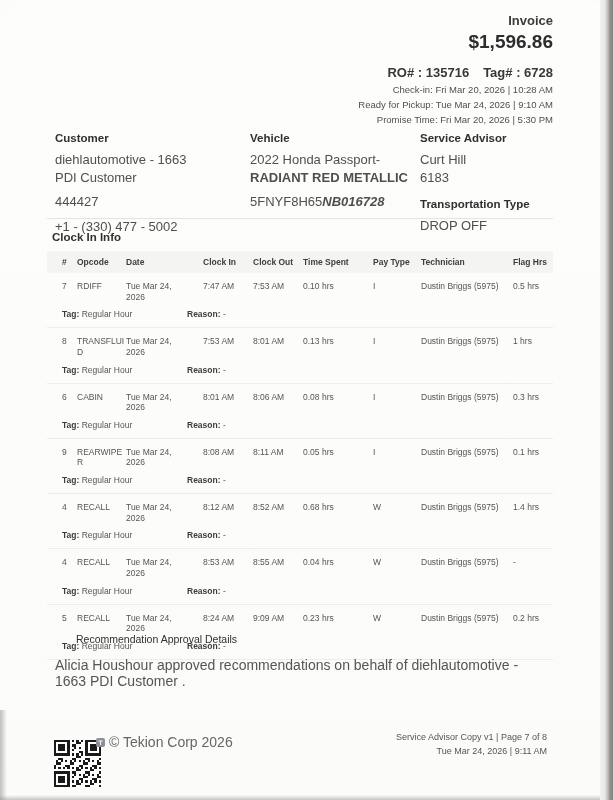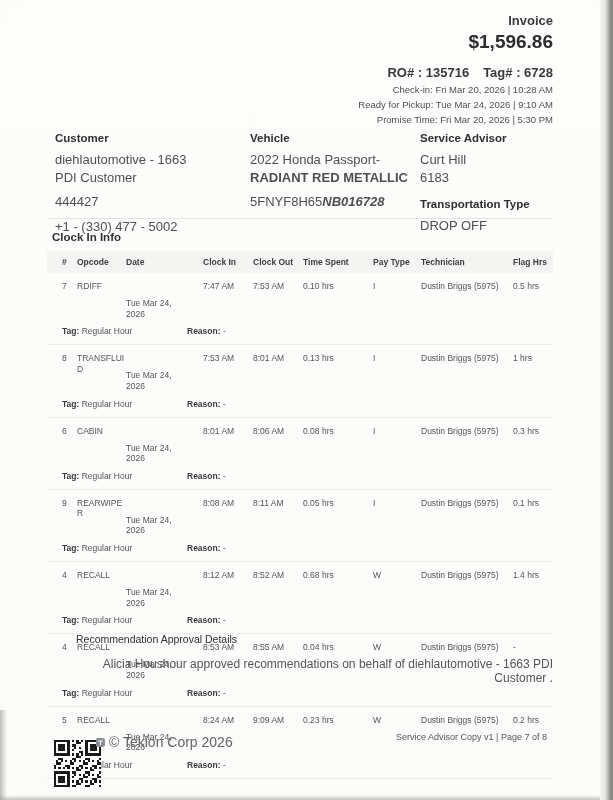--- a/index.html
+++ b/index.html
@@ -40,30 +40,30 @@
 
   .section-divider{position:absolute;top:218px;left:47px;right:60px;height:1px;background:#e4e4e3;}
 
   
   .clock-section{position:absolute;top:231px;left:47px;right:60px;}
   .clock-title{font-size:11.5px;font-weight:bold;color:#303030;margin-bottom:8px;padding-left:5px;}
   .tgrid{display:grid;grid-template-columns:15px 49px 77px 50px 50px 70px 48px 92px 40px;}
   .table-header{background:#f4f4f3;padding:6px 0 6px 15px;font-size:8.5px;font-weight:bold;color:#3e3e3e;}
   .row-main{padding:8px 0 1px 15px;font-size:8.5px;color:#555;line-height:1.25;}
   .opcode-wrap{width:48px;word-break:break-all;}
-  .date-wrap{width:55px;margin-top:17px;}
+  .date-wrap{width:55px;}
   .row-tags{position:relative;padding:6px 0 8px 15px;font-size:8.5px;color:#555;}
   .reason-cell{position:absolute;left:140px;top:6px;}
   .lbl{font-weight:bold;color:#3d3d3d;}
   .row-block{border-bottom:1px solid #ededec;}
 
   
   .recommendation{position:absolute;top:633px;left:55px;right:60px;}
   .rec-heading{font-size:10.5px;font-weight:normal;color:#2f2f2f;padding-left:21px;}
-  .rec-text{margin-top:12px;font-size:12px;color:#555;text-align:right;}
+  .rec-text{margin-top:12px;font-size:14px;color:#555;}
 
   
   .qr{position:absolute;left:54px;top:740px;width:47px;height:47px;}
   .tekion-line{position:absolute;left:96px;top:734px;font-size:14px;color:#666;display:flex;align-items:center;gap:4px;}
   .tekion-logo{width:9px;height:9px;display:inline-block;}
   .footer-right{position:absolute;right:66px;top:731px;text-align:right;font-size:9px;color:#555;line-height:1.55;}
 </style>
 </head>
 <body>
 
@@ -370,18 +370,19 @@
   <div class="tekion-line">
     <svg class="tekion-logo" viewBox="0 0 9 9">
       <rect x="0" y="0" width="9" height="9" rx="2" fill="#8b8f93"></rect>
       <path d="M2.2 3 H6.8 M4.5 3 V7" stroke="#f2f2f2" stroke-width="1.1" fill="none"></path>
     </svg>
     <span>© Tekion Corp 2026</span>
   </div>
 
   <div class="footer-right">
     <div>Service Advisor Copy v1 | Page 7 of 8</div>
+    <div>Tue Mar 24, 2026 | 9:11 AM</div>
   </div>
 
   <div class="scan-corner-left"></div>
   <div class="scan-edge-bottom"></div>
   <div class="scan-edge-right"></div>
 </div>
 
 </body></html>

